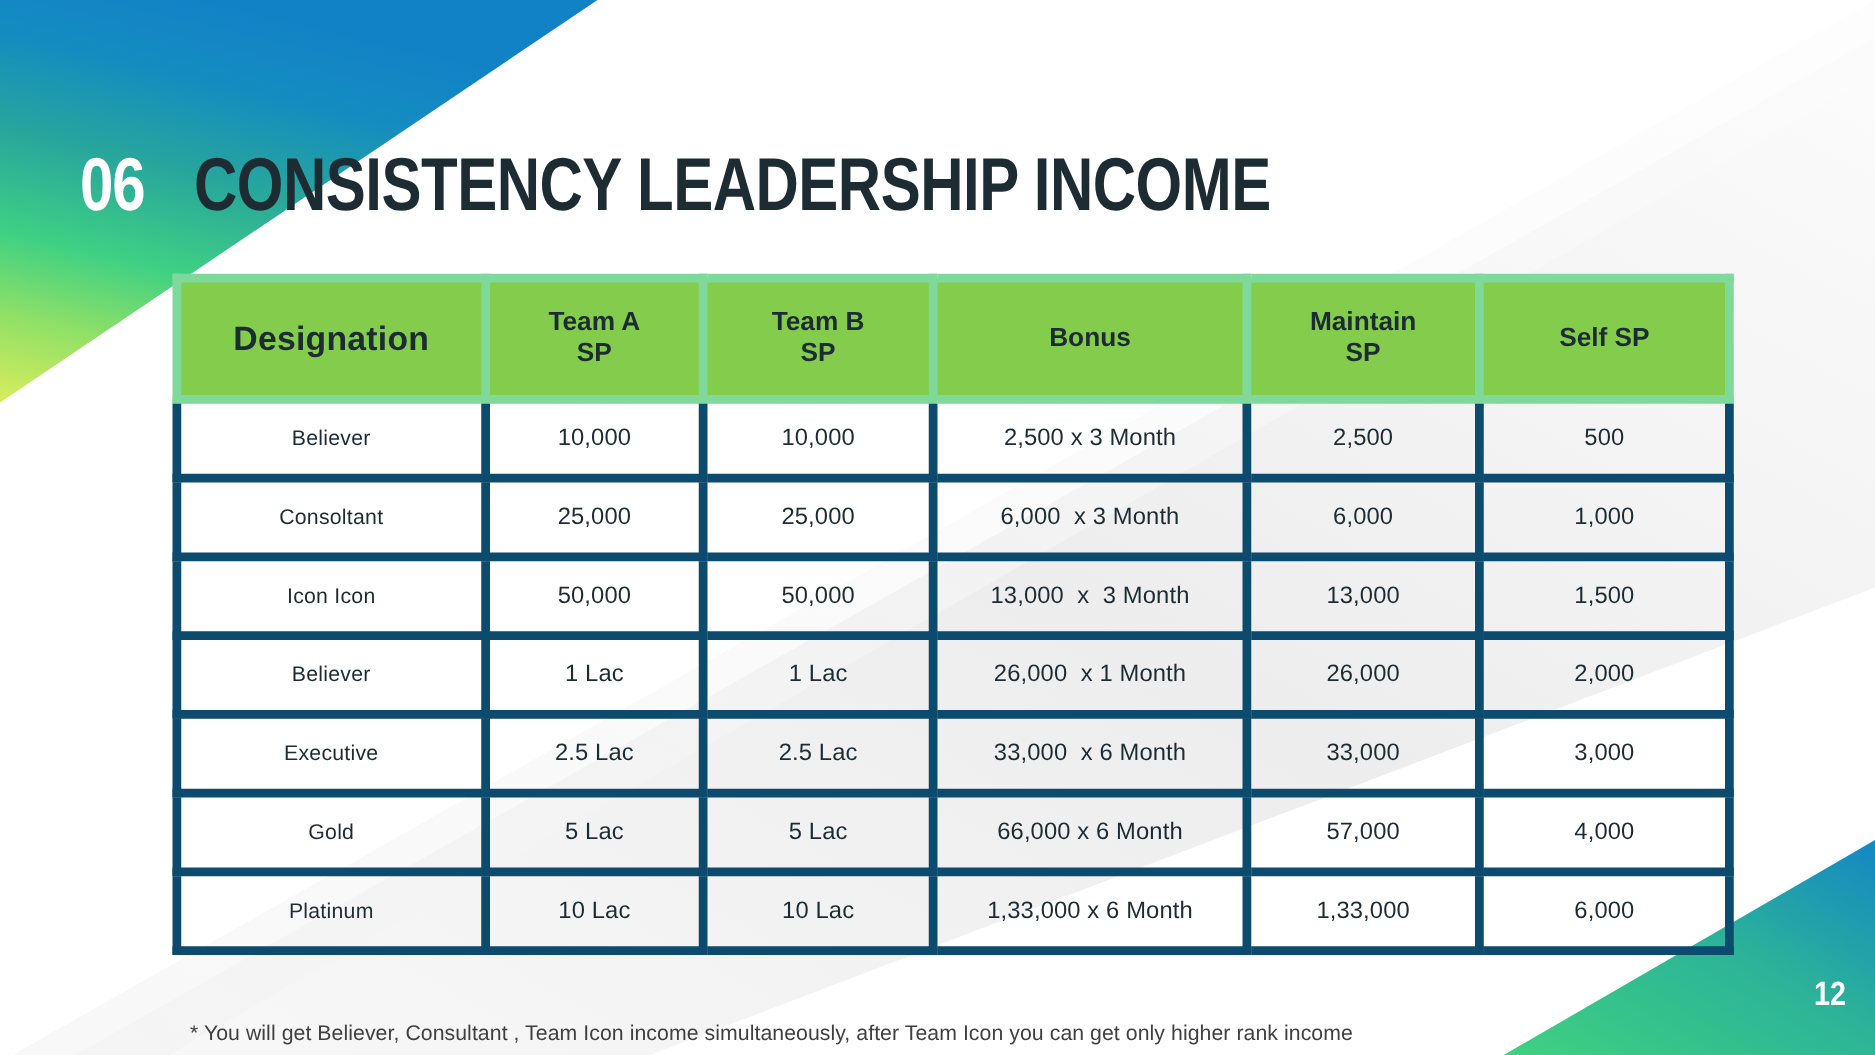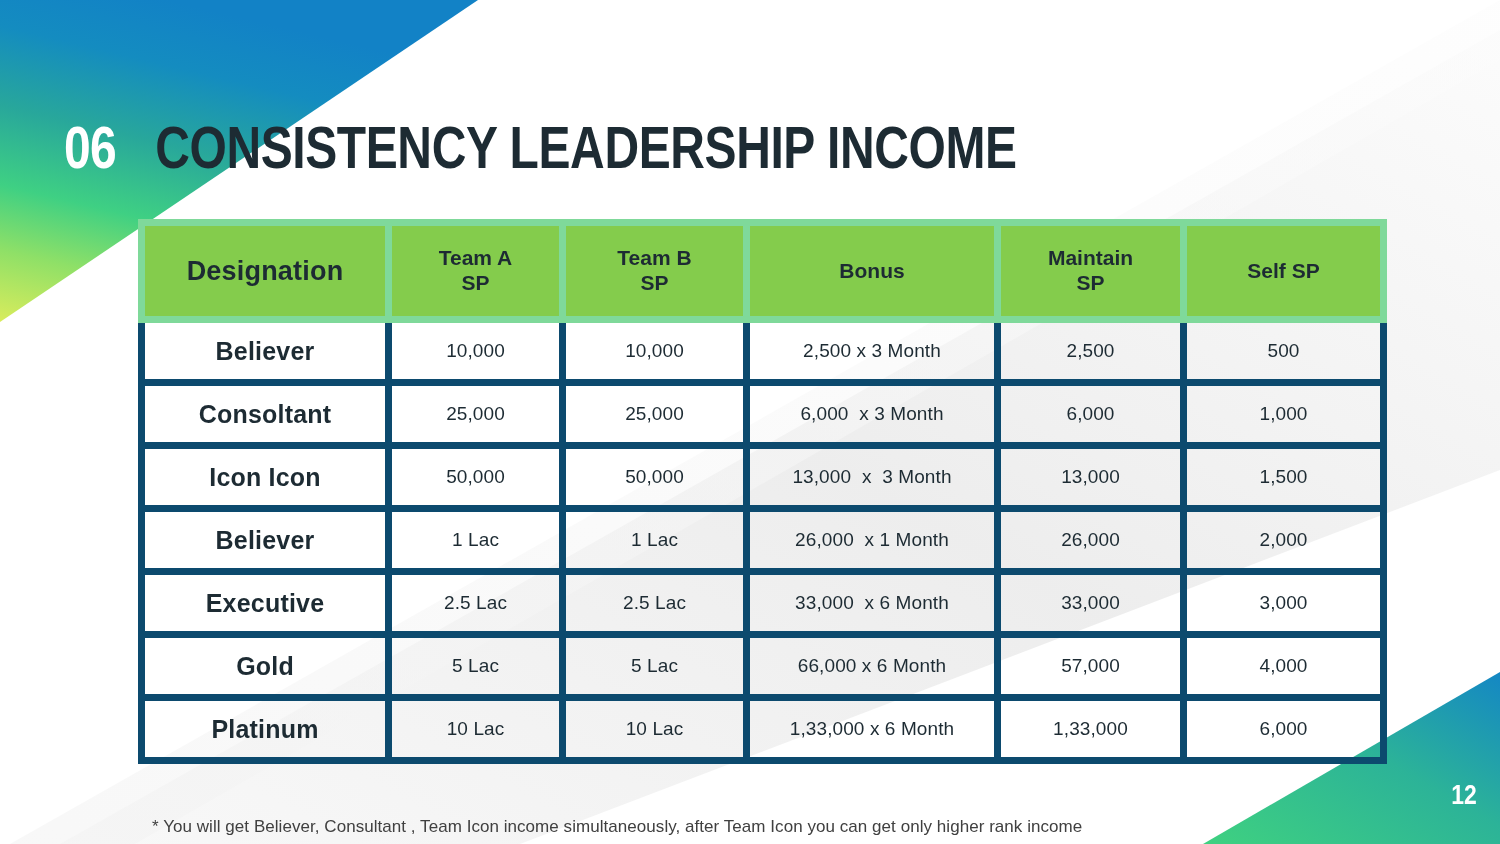--- a/index.html
+++ b/index.html
@@ -85,22 +85,22 @@
     padding:4px 6px;
     font-weight:bold;
   }
   th.h-designation { font-size:27px; letter-spacing:0.2px; }
   th.h-sub { font-size:21px; line-height:1.18; }
   th.h-plain { font-size:21px; }
   th .sub2 { display:block; }
 
   table.income tbody td { height:63px; background:transparent; }
   td.designation {
-    font-size:25px;
-    font-weight:bold;
+    font-size:17px;
+    font-weight:normal;
     letter-spacing:0.2px;
   }
   td.val { font-size:19px; font-weight:normal; letter-spacing:0.1px; }
   td.bonus { font-size:19px; font-weight:normal; white-space:pre; letter-spacing:0.1px; }
 
   
   .footnote {
     position:absolute;
     left:152px; top:817px;
     font-size:17px;

